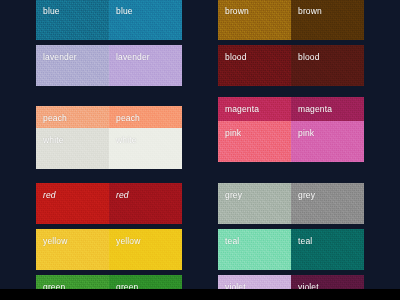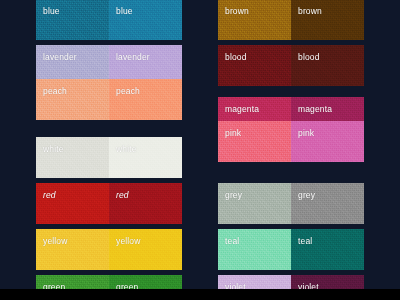--- a/index.html
+++ b/index.html
@@ -90,29 +90,29 @@
         </div>
       </div>
       <div class="swatch-row" style="top: 45px; height: 41px; width: 146px;">
         <div class="swatch-half left" style="background: rgb(176, 174, 210); width: 73px; height: 41px;">
           <span class="swatch-label" style="color: rgb(255, 255, 255);">lavender</span>
         </div>
         <div class="swatch-half right" style="background: rgb(188, 167, 218); width: 73px; height: 41px;">
           <span class="swatch-label" style="color: rgb(255, 255, 255);">lavender</span>
         </div>
       </div>
-      <div class="swatch-row" style="top: 79px; height: 41px; width: 146px; justify-content: flex-end;">
+      <div class="swatch-row" style="top: 106px; height: 41px; width: 146px; justify-content: flex-end;">
         <div class="swatch-half left" style="background: rgb(243, 168, 130); width: 73px; height: 41px;">
           <span class="swatch-label" style="color: rgb(255, 255, 255);">peach</span>
         </div>
         <div class="swatch-half right" style="background: rgb(247, 154, 116); width: 73px; height: 41px;">
           <span class="swatch-label" style="color: rgb(255, 255, 255);">peach</span>
         </div>
       </div>
-      <div class="swatch-row" style="top: 137px; height: 41px; width: 146px;">
+      <div class="swatch-row" style="top: 128px; height: 41px; width: 146px;">
         <div class="swatch-half left" style="background: rgb(222, 223, 216); width: 73px; height: 41px;">
           <span class="swatch-label" style="color: rgb(255, 255, 255);">white</span>
         </div>
         <div class="swatch-half right" style="background: rgb(236, 238, 231); width: 73px; height: 41px;">
           <span class="swatch-label" style="color: rgb(255, 255, 255);">white</span>
         </div>
       </div>
       <div class="swatch-row" style="top: 183px; height: 41px; width: 146px; font-style: italic;">
         <div class="swatch-half left" style="background: rgb(192, 26, 23); width: 73px; height: 41px;">
           <span class="swatch-label" style="color: rgb(255, 255, 255);">red</span>

